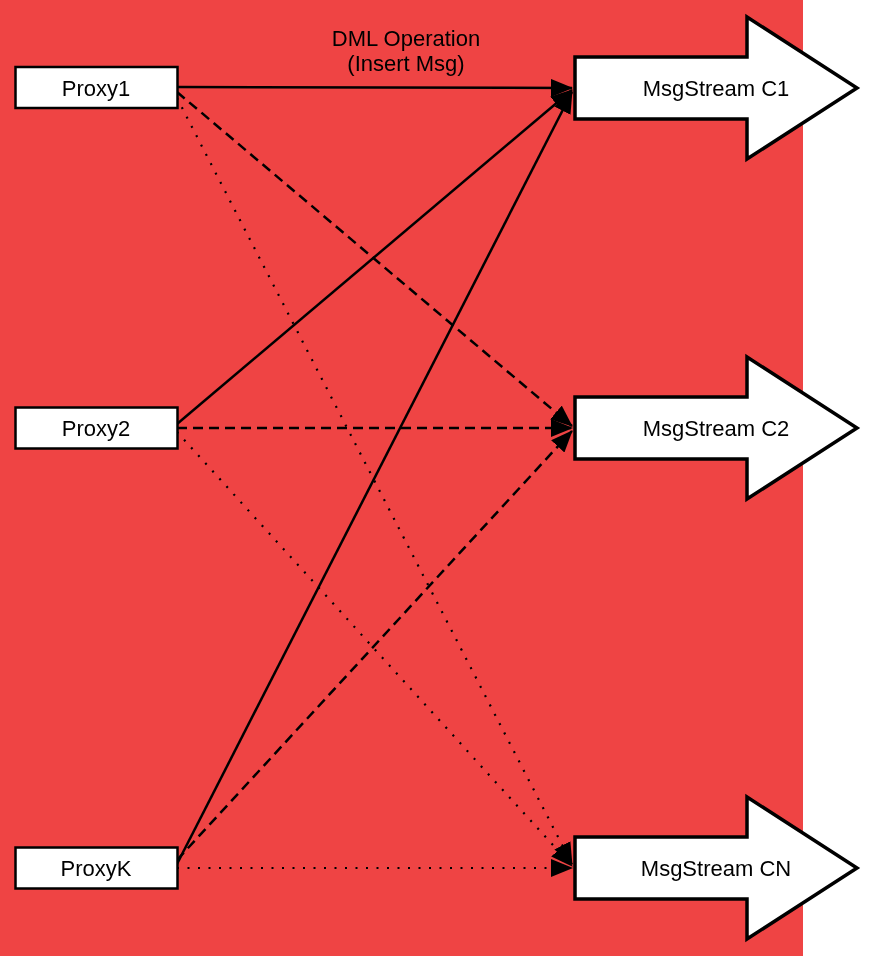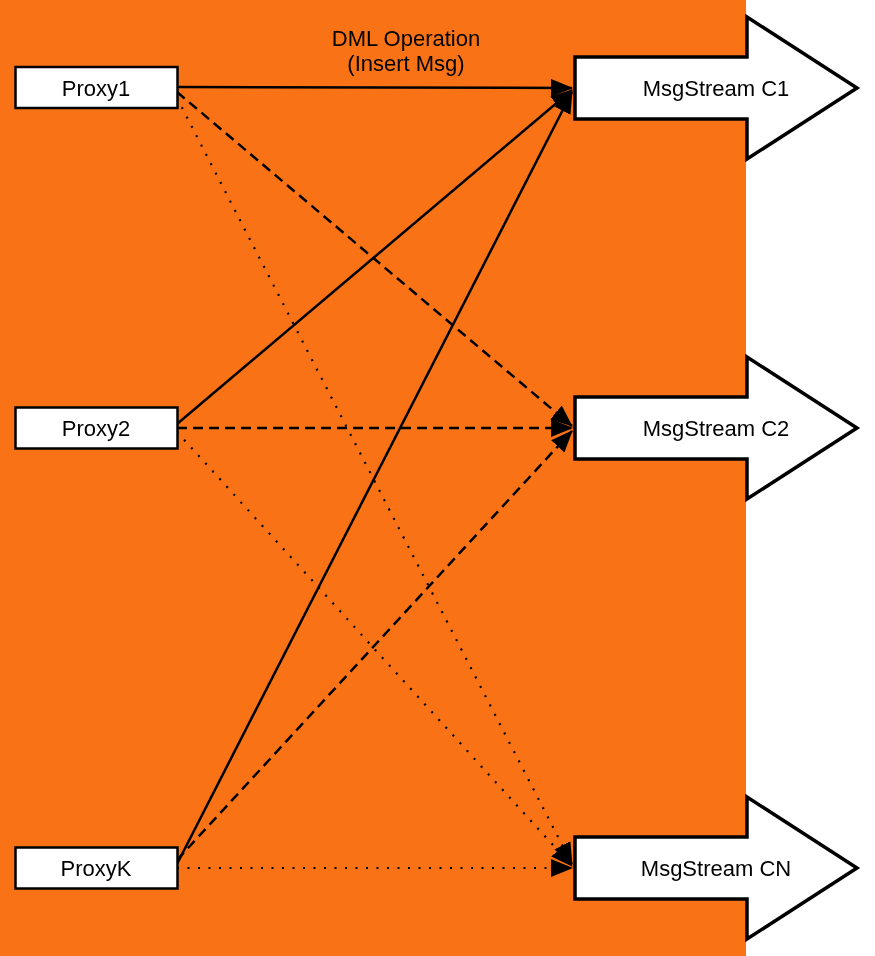--- a/index.html
+++ b/index.html
@@ -2,23 +2,23 @@
 <html><head>
 <meta charset="utf-8">
 <style>
   html, body {
     margin: 0;
     padding: 0;
     background: #ffffff;
   }
   .canvas {
     position: relative;
-    width: 746px;
+    width: 803px;
     height: 956px;
-    background: #f97316;
+    background: #ef4444;
     font-family: "Liberation Sans", sans-serif;
   }
   svg { display: block; }
   .edge {
     stroke: #000000;
     fill: none;
   }
   .edge-solid  { stroke-width: 2.5; }
   .edge-dashed { stroke-width: 2.5; stroke-dasharray: 10 6; }
   .edge-dotted { stroke-width: 2.2; stroke-dasharray: 2 8.5; }

